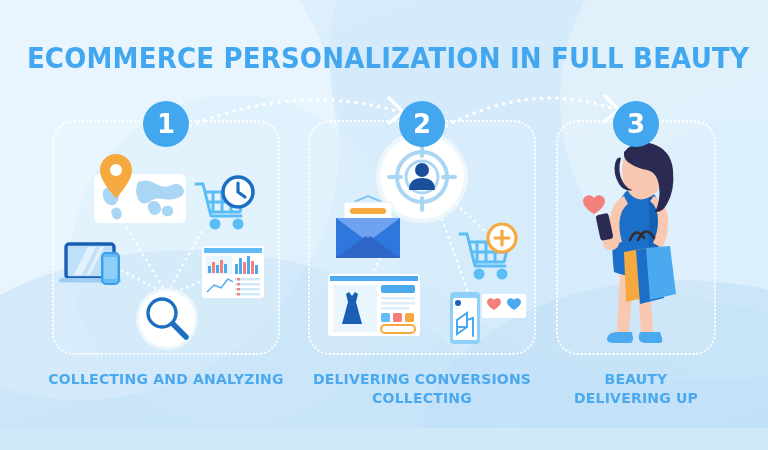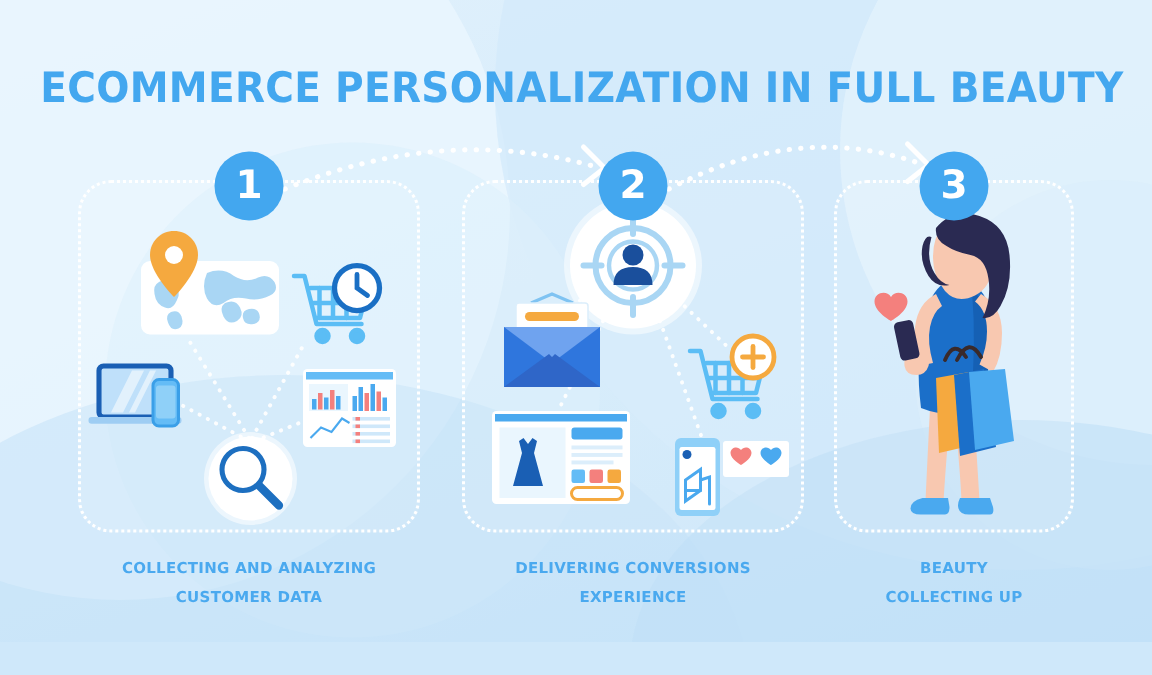--- a/index.html
+++ b/index.html
@@ -64,21 +64,21 @@
 
   
   .arrow{position:absolute;top:86px;z-index:5;}
   #arrow1{left:186px;}
   #arrow2{left:442px;}
 
   
   .caption{
     position:absolute;top:370px;text-align:center;
     font-family:"DejaVu Sans","Liberation Sans",sans-serif;
-    font-weight:bold;font-size:10px;line-height:19px;
+    font-weight:bold;font-size:14px;line-height:19px;
     color:#4aa9ef;letter-spacing:.2px;
   }
   #cap1{left:26px;width:280px;}
   #cap2{left:296px;width:252px;}
   #cap3{left:550px;width:172px;}
   .cap-line{display:block;}
 </style>
 </head>
 <body>
 
@@ -327,24 +327,23 @@
       <path d="M163 10 l14 14 l-14 11" fill="none" stroke="#ffffff" stroke-width="3.4" stroke-linecap="round" stroke-linejoin="round"></path>
     </svg>
   </div>
 
   <div class="badge" id="badge1">1</div>
   <div class="badge" id="badge2">2</div>
   <div class="badge" id="badge3">3</div>
 
   <div class="caption" id="cap1">
     <span class="cap-line">COLLECTING AND ANALYZING</span>
-    <span class="cap-line">CUSTOMER DATA</span>
   </div>
   <div class="caption" id="cap2">
     <span class="cap-line">DELIVERING CONVERSIONS</span>
-    <span class="cap-line">EXPERIENCE</span>
+    <span class="cap-line">COLLECTING</span>
   </div>
   <div class="caption" id="cap3">
     <span class="cap-line">BEAUTY</span>
-    <span class="cap-line">COLLECTING UP</span>
+    <span class="cap-line">DELIVERING UP</span>
   </div>
 
 </div>
 
 </body></html>

